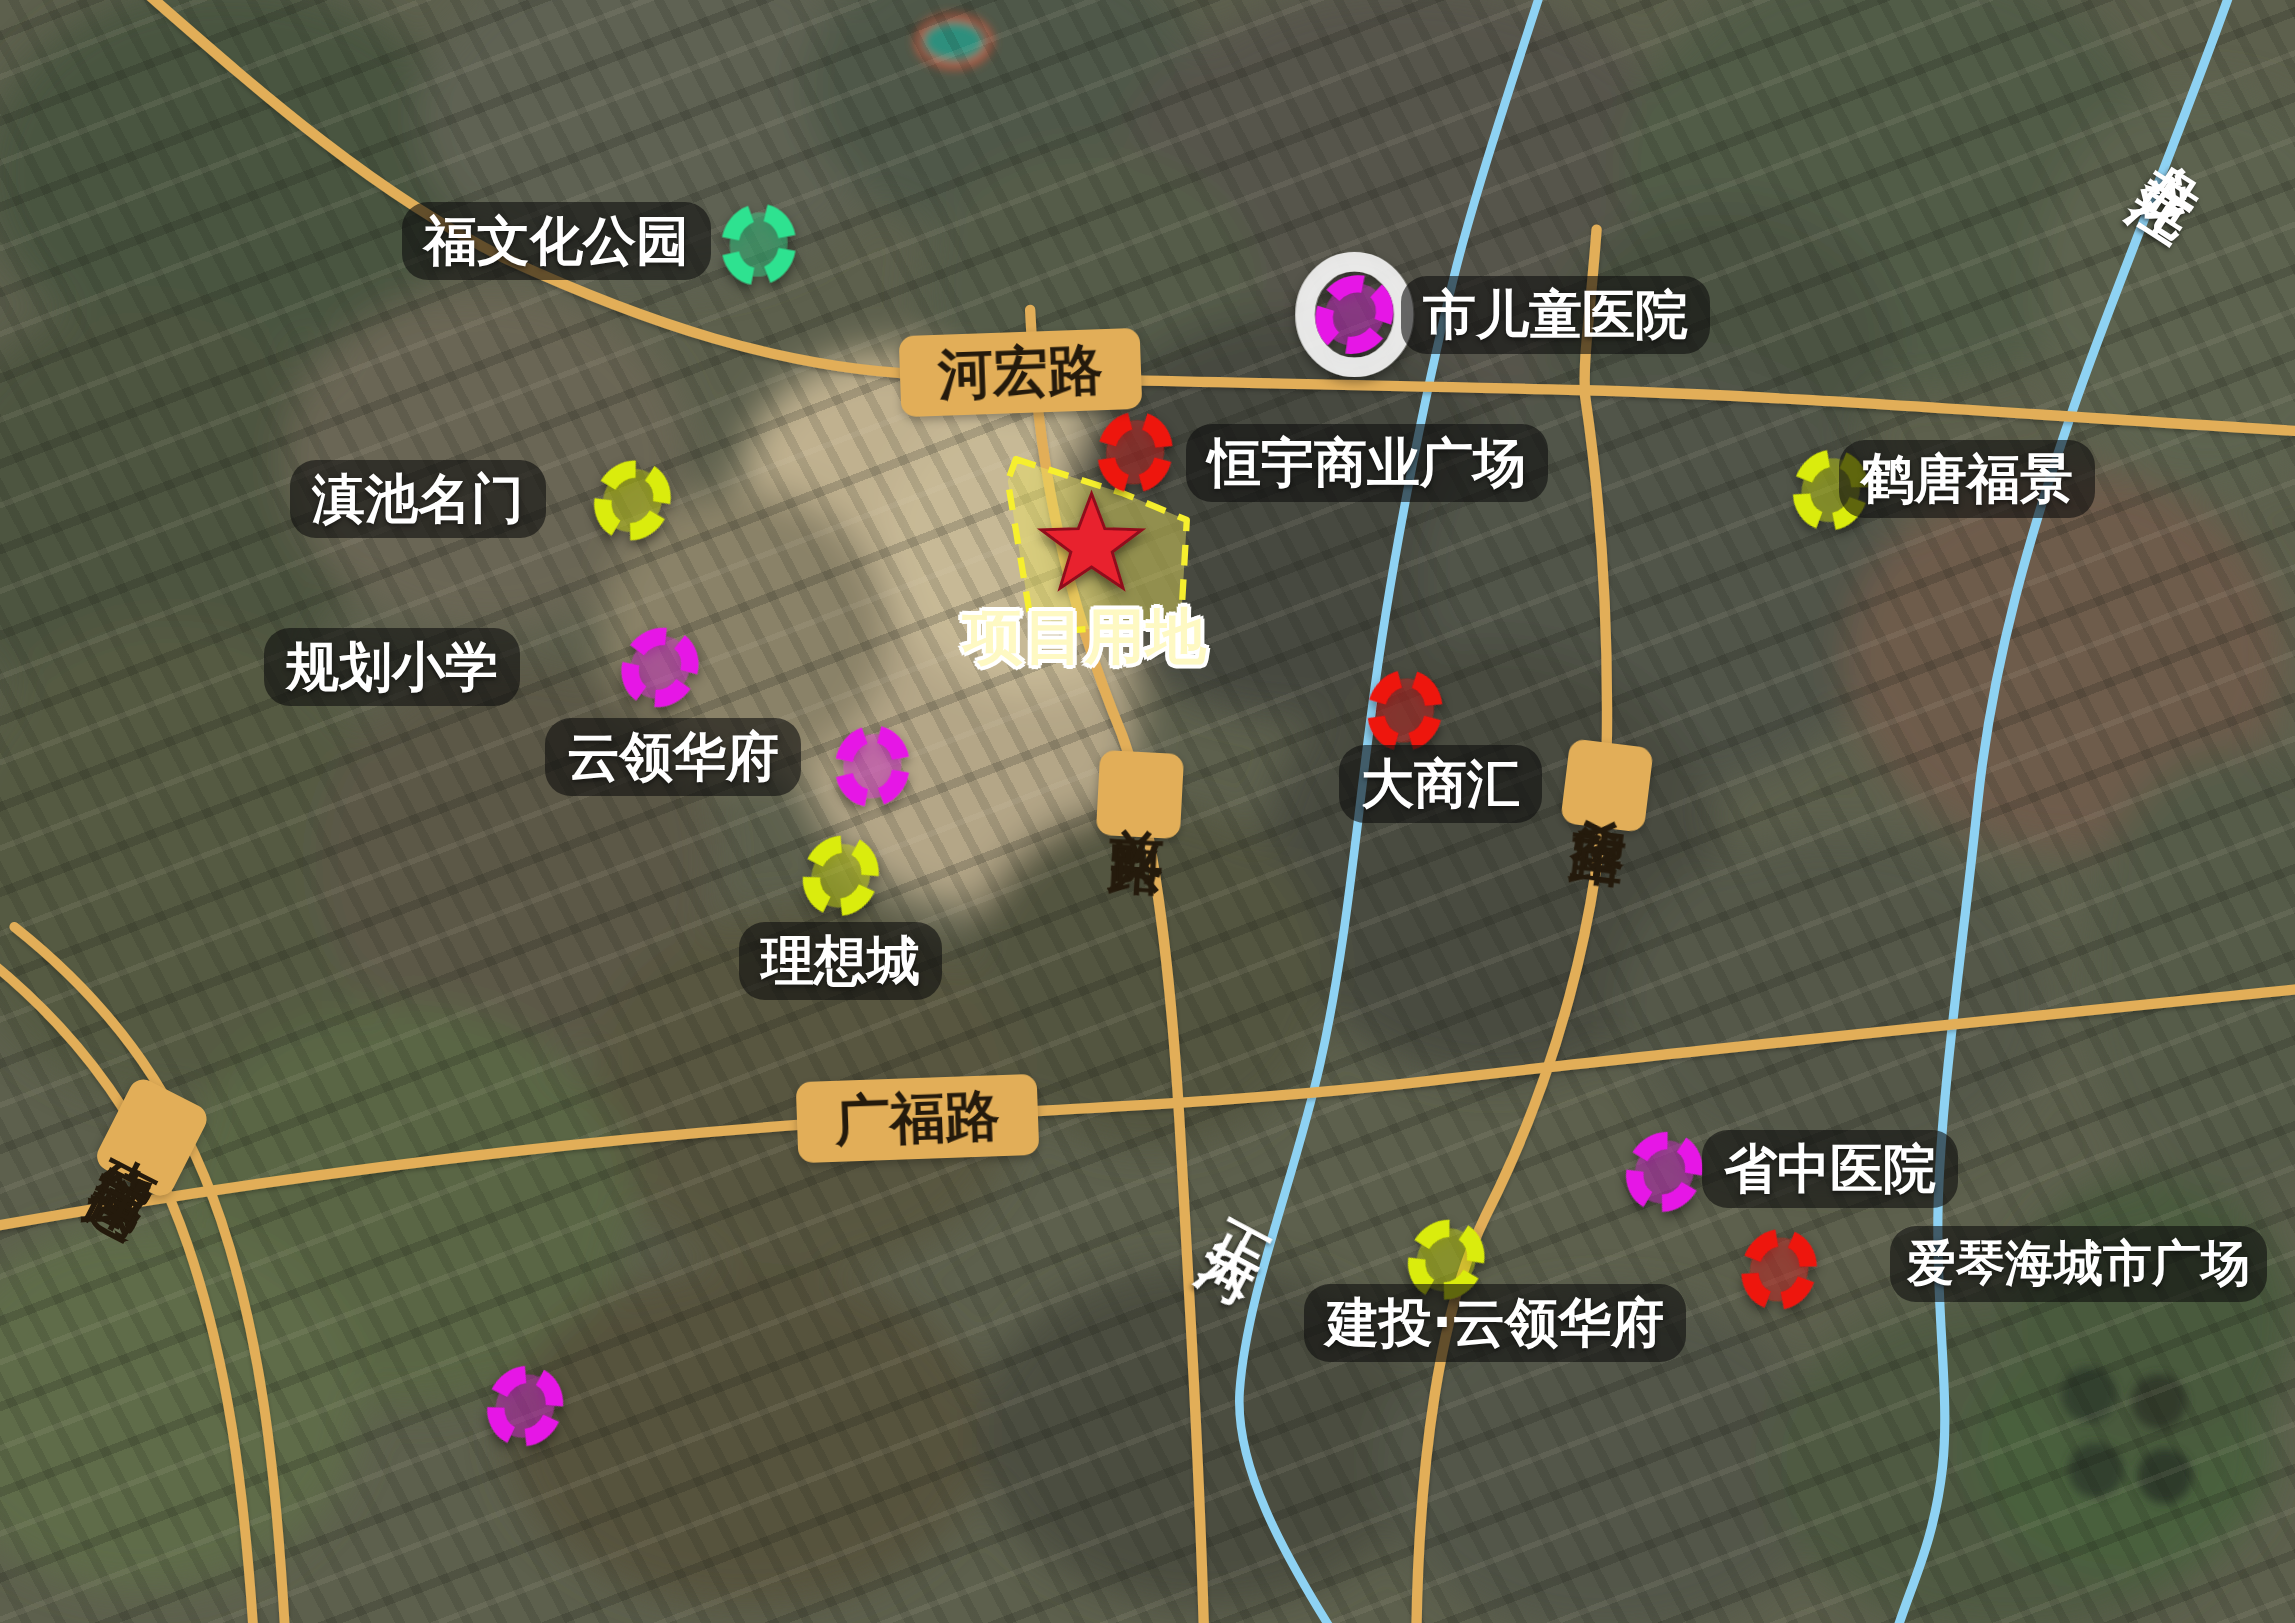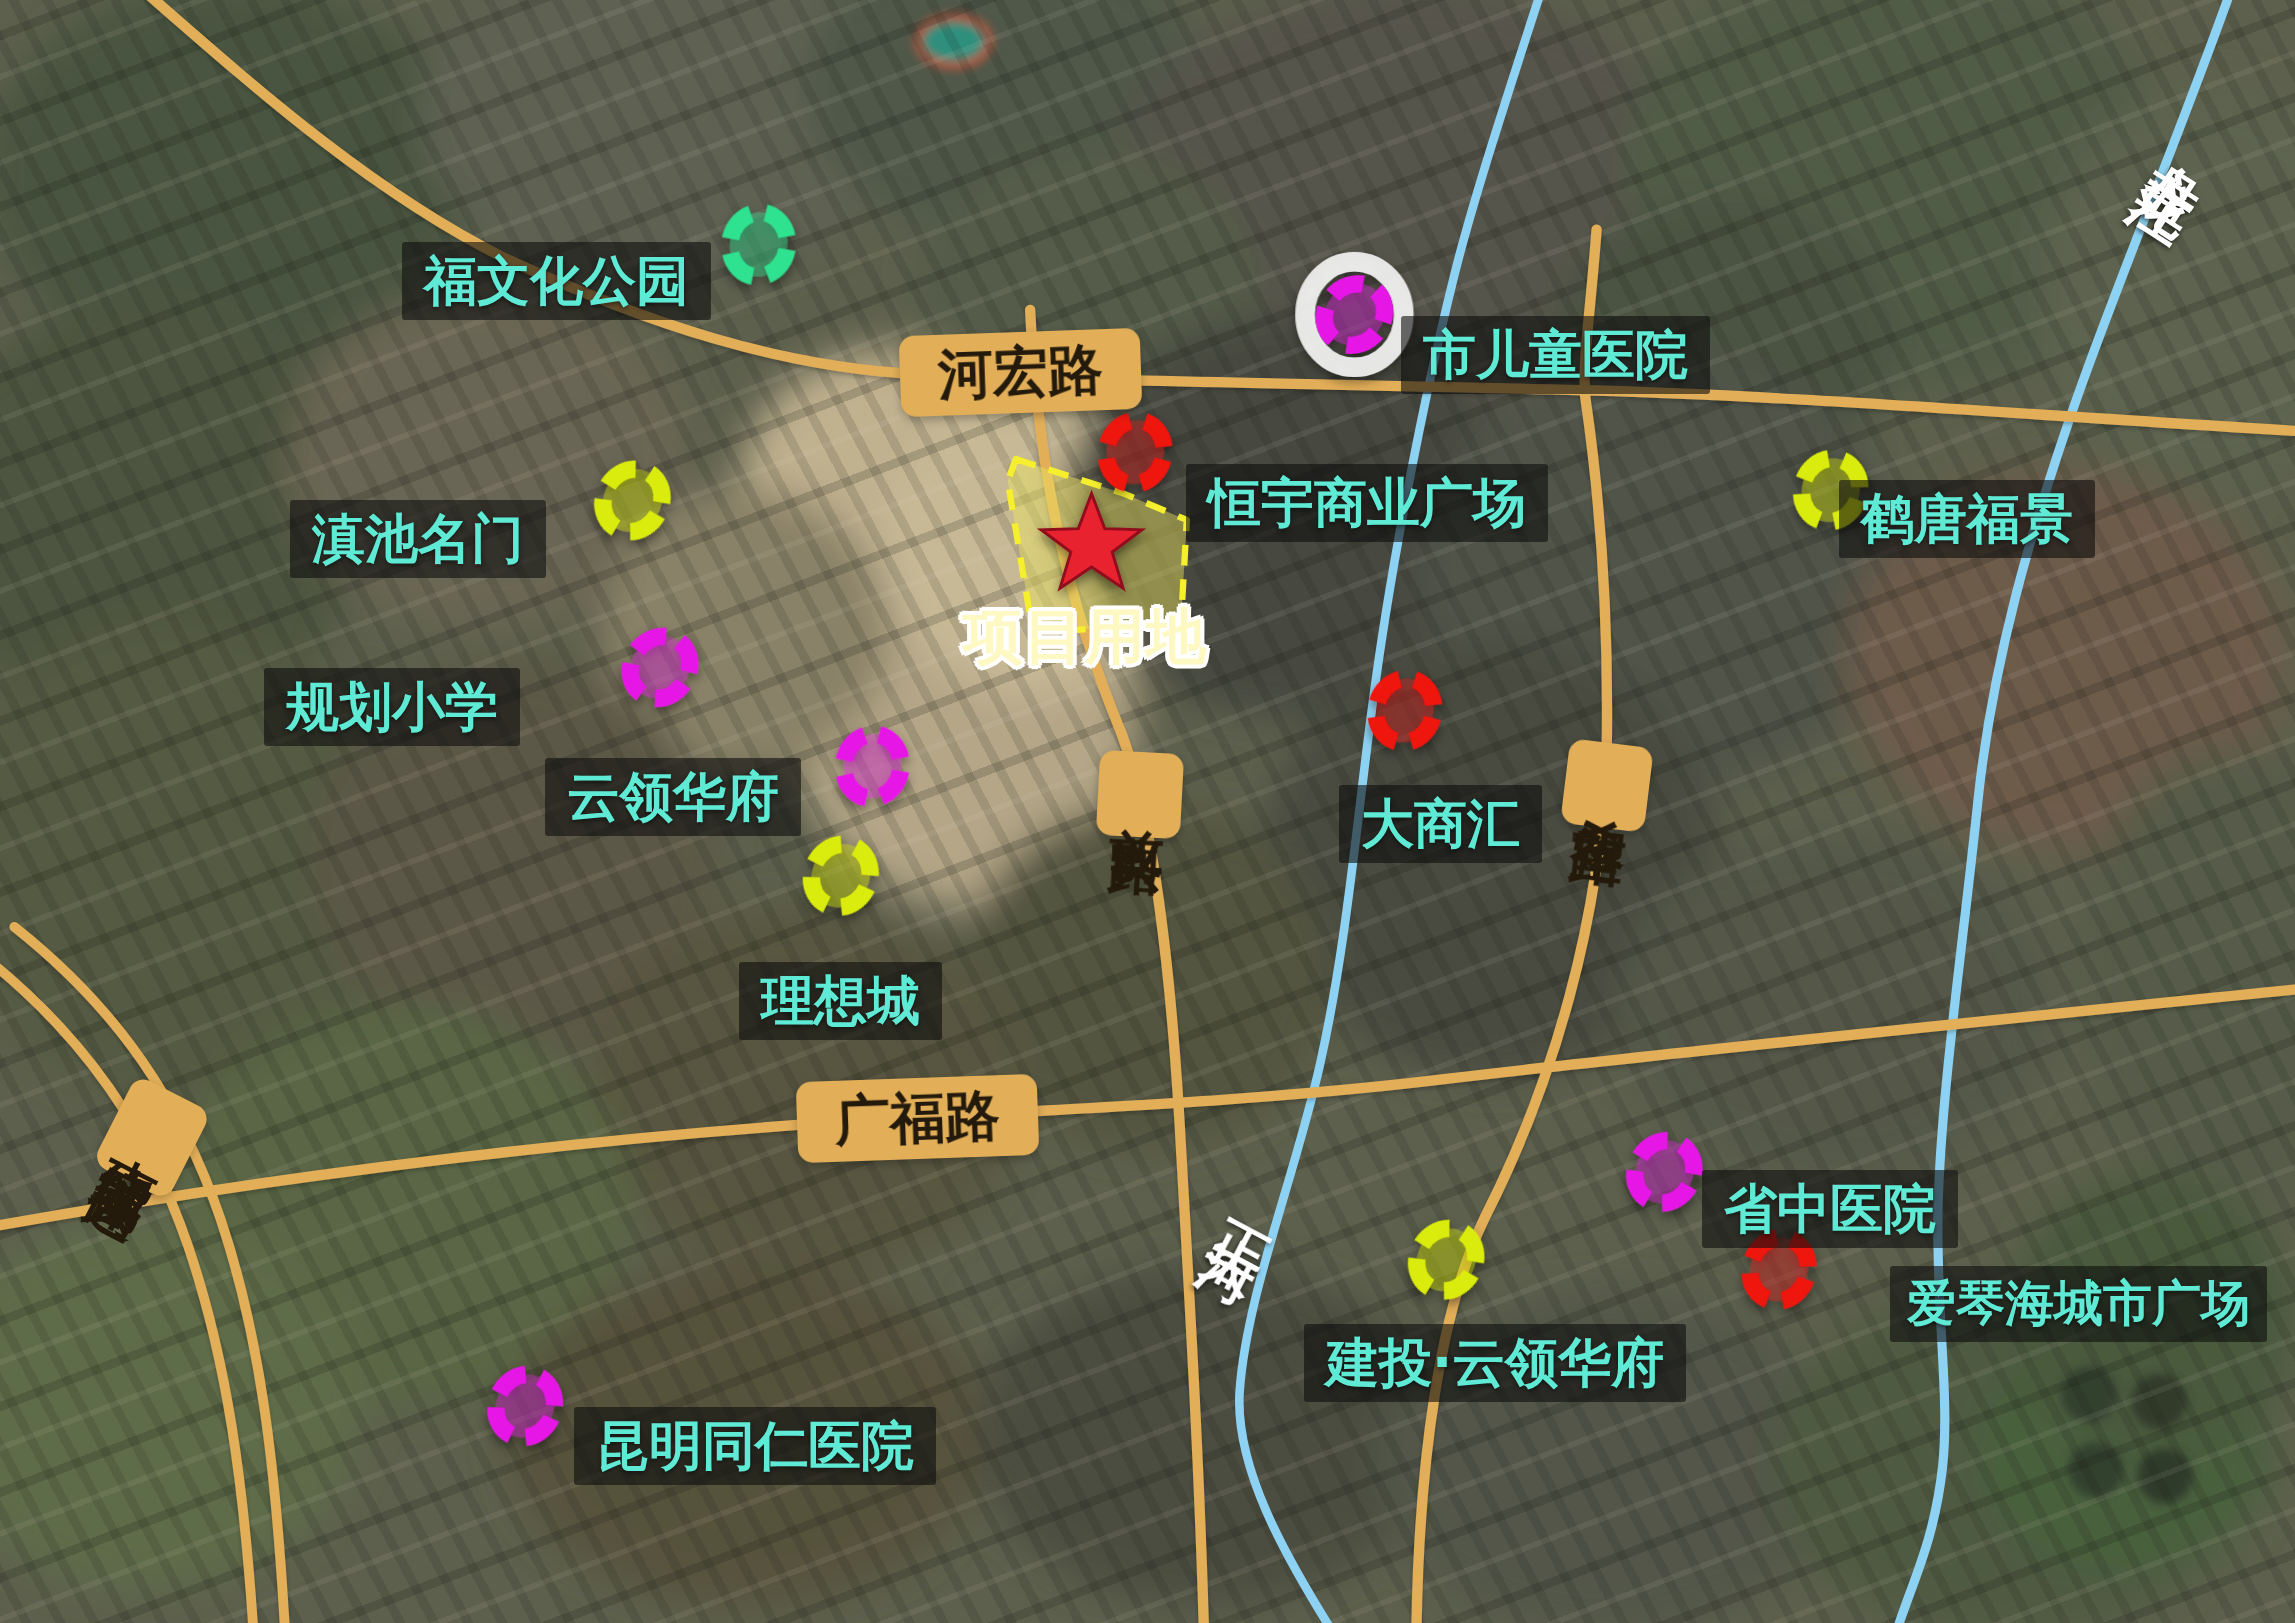--- a/index.html
+++ b/index.html
@@ -7,24 +7,23 @@
     position:relative;width:2295px;height:1623px;overflow:hidden;
     background:#5d604d;
     font-family:"DejaVu Sans",sans-serif;
   }
   #stage svg{position:absolute;left:0;top:0;}
   .texA,.texB{position:absolute;left:-230px;top:-230px;right:-230px;bottom:-230px;pointer-events:none;}
   .texA{background:repeating-linear-gradient(62deg, rgba(25,28,20,.30) 0 9.2px, rgba(0,0,0,0) 9.2px 30px);opacity:.45;transform:rotate(0.001deg);}
   .texB{background:repeating-linear-gradient(-21deg, rgba(230,220,200,.10) 0 5.7px, rgba(0,0,0,0) 5.7px 37px, rgba(20,22,16,.22) 37px 46px, rgba(0,0,0,0) 46px 80px);opacity:.8;}
   .poi-label{
     position:absolute;display:inline-block;white-space:nowrap;
-    background:rgba(14,14,14,.60);color:#5eead4;font-weight:bold;
-    font-size:53px;line-height:1.08;padding:10.3px 22px;border-radius:3px;
+    background:rgba(14,14,14,.60);color:#ffffff;font-weight:bold;
+    font-size:53px;line-height:1.08;padding:10.3px 22px;border-radius:26px;
     text-shadow:0 2.3px 5.7px rgba(0,0,0,.55);
-    margin-top:40px;
   }
   .poi-label.two-line{font-size:49px;text-align:center;padding:11.5px 17px;}
   .road-label{
     position:absolute;display:inline-block;white-space:nowrap;
     background:#e2ae58;color:#241a0c;font-weight:bold;font-size:55px;
     padding:10.3px 38px;border-radius:15px;line-height:1.1;
     box-shadow:0 3.4px 8px rgba(0,0,0,.25);
   }
   .road-label.vertical{
     writing-mode:vertical-rl;text-orientation:upright;
@@ -159,21 +158,20 @@
   <div class="poi-label" style="left:290px;top:460px;">滇池名门</div>
   <div class="poi-label" style="left:264px;top:628px;">规划小学</div>
   <div class="poi-label" style="left:545px;top:718px;">云领华府</div>
   <div class="poi-label" style="left:739px;top:922px;">理想城</div>
   <div class="poi-label" style="left:1339px;top:745px;">大商汇</div>
   <div class="poi-label" style="left:1702px;top:1130px;">省中医院</div>
   <div class="poi-label two-line" style="left:1890px;top:1226px;">
     <div>爱琴海城市广场</div>
   </div>
   <div class="poi-label" style="left:1304px;top:1284px;">建投·云领华府</div>
-  <div class="poi-label" style="left:574px;top:1367px;">昆明同仁医院</div>
 
   <div class="road-label" style="left:900px;top:332px;transform:rotate(-2deg);">河宏路</div>
   <div class="road-label" style="left:797px;top:1078px;transform:rotate(-2deg);">广福路</div>
   <div class="road-label vertical" style="left:1098px;top:752px;transform:rotate(3deg);">前兴路</div>
   <div class="road-label vertical" style="left:1565px;top:743px;transform:rotate(7deg);">希望路</div>
   <div class="road-label vertical" style="left:110px;top:1088px;transform:rotate(27deg);transform-origin:50% 50%;">南绕城高速</div>
 
   <div class="river-name" style="left:2164px;top:129px;transform:rotate(33deg);">盘龙江</div>
   <div class="river-name" style="left:1226px;top:1188px;transform:rotate(28deg);font-size:55px;">正大河</div>
 

